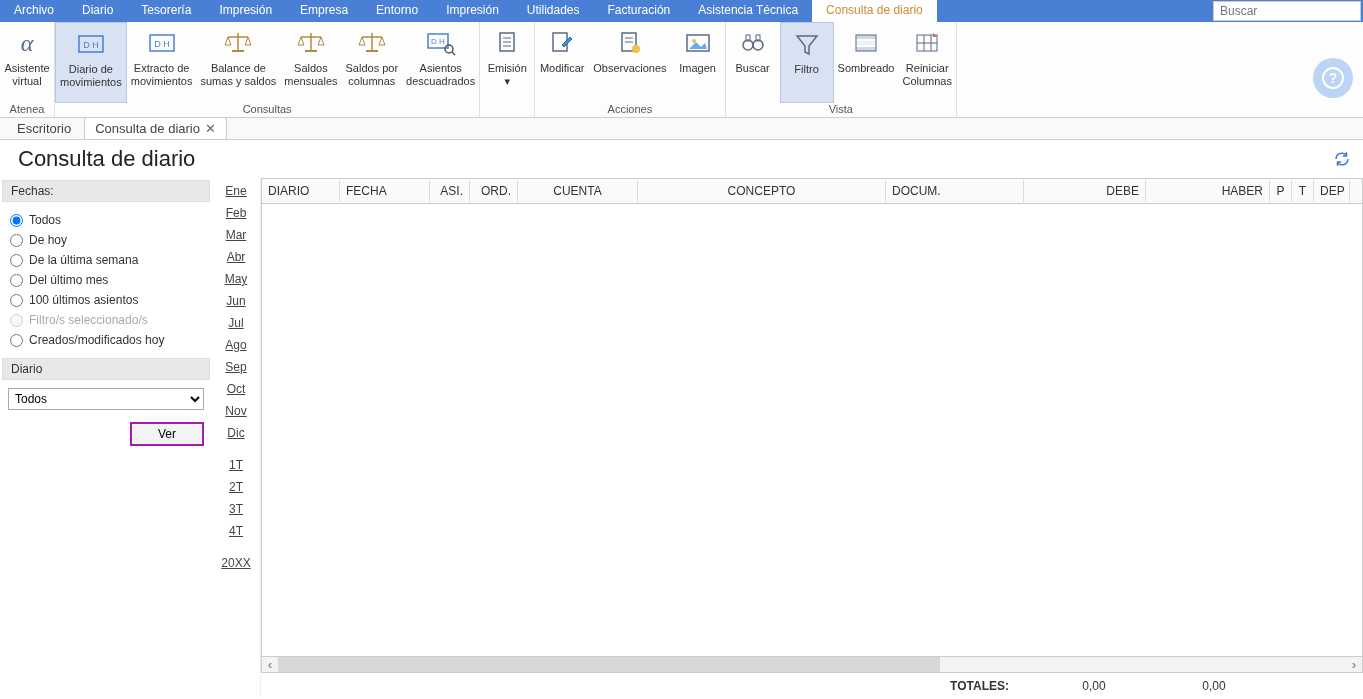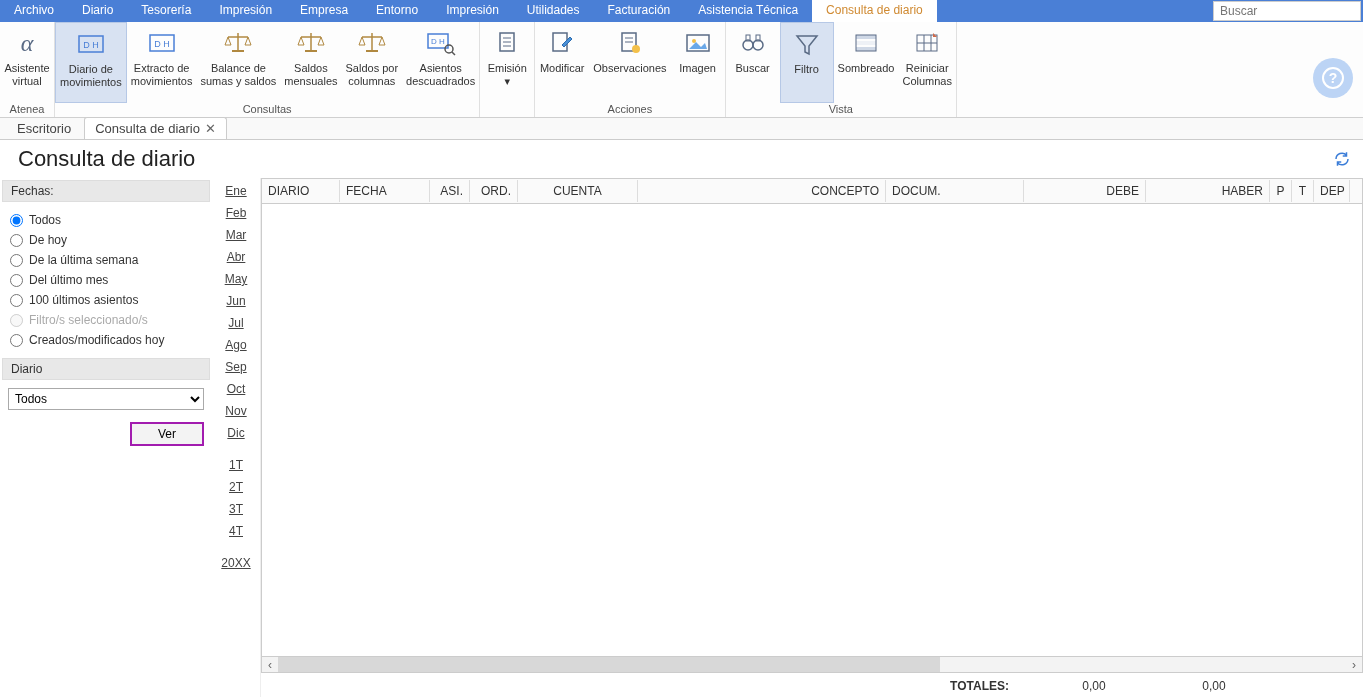--- a/index.html
+++ b/index.html
@@ -370,21 +370,21 @@
       <div>20XX</div>
     </div>
 
   <div class="grid-area">
     <div class="grid-header" id="grid-header">
         <div class="col" style="width: 78px; text-align: left;">DIARIO</div>
         <div class="col" style="width: 90px; text-align: left;">FECHA</div>
         <div class="col" style="width: 40px; text-align: right;">ASI.</div>
         <div class="col" style="width: 48px; text-align: right;">ORD.</div>
         <div class="col" style="width: 120px; text-align: center;">CUENTA</div>
-        <div class="col" style="width: 248px; text-align: right;">CONCEPTO</div>
+        <div class="col" style="width: 248px; text-align: center;">CONCEPTO</div>
         <div class="col" style="width: 138px; text-align: left;">DOCUM.</div>
         <div class="col" style="width: 122px; text-align: right;">DEBE</div>
         <div class="col" style="width: 124px; text-align: right;">HABER</div>
         <div class="col" style="width: 22px; text-align: center;">P</div>
         <div class="col" style="width: 22px; text-align: center;">T</div>
         <div class="col" style="width: 36px; text-align: left;">DEP</div>
       </div>
     <div class="grid-body"></div>
     <div class="hscroll">
       <div class="arrow">‹</div>

